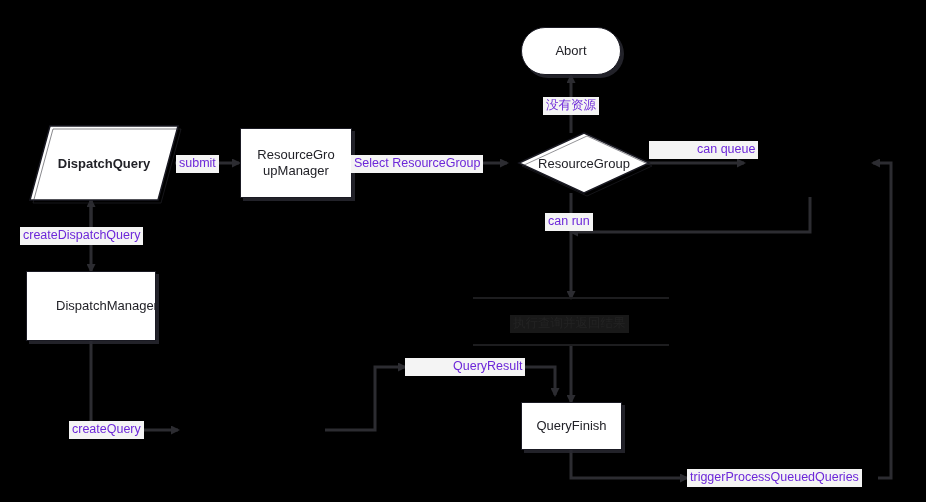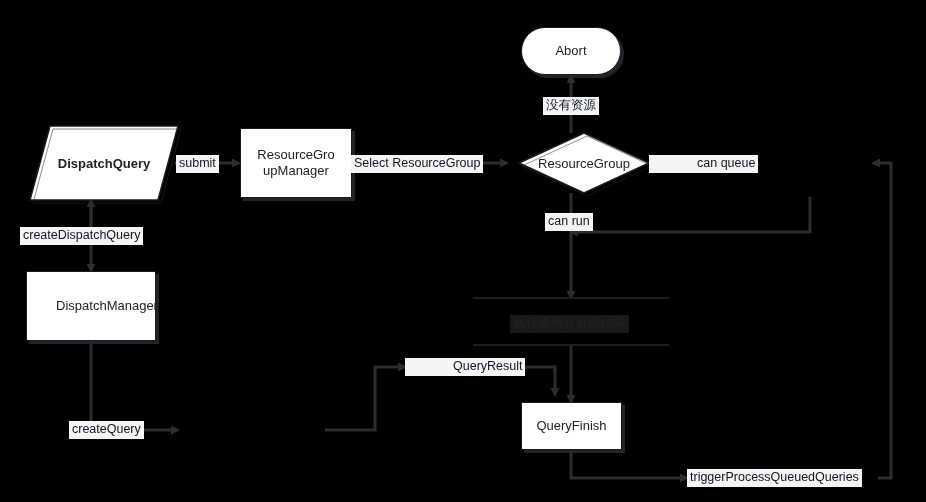--- a/index.html
+++ b/index.html
@@ -82,21 +82,21 @@
     left: 17px; right: 0; top: 15px; bottom: 0;
     display: flex;
     align-items: center;
     justify-content: center;
     color: #222228;
     font-size: 13px;
   }
   .edge-label {
     position: absolute;
     background: #f4f4f4;
-    color: #0f172a;
+    color: #6d28d9;
     font-size: 12.5px;
     padding: 1px 3px;
     white-space: nowrap;
     z-index: 5;
     line-height: 1.25;
   }
   .edge-label.dark {
     background: #191919;
     color: #232323;
   }
@@ -185,21 +185,21 @@
   </div>
 
   <div class="edge-label" style="left:176px; top:155px;">submit</div>
 
   <div class="edge-label" style="left:20px; top:227px;">createDispatchQuery</div>
 
   <div class="edge-label" style="left:351px; top:155px;">Select ResourceGroup</div>
 
   <div class="edge-label" style="left:543px; top:97px;">没有资源</div>
 
-  <div class="edge-label" style="left:649px; top:155px;padding-left:48px;">can queue</div>
+  <div class="edge-label" style="left:649px; top:141px;padding-left:48px;">can queue</div>
 
   <div class="edge-label" style="left:545px; top:213px;">can run</div>
 
   <div class="edge-label" style="left:69px; top:421px;">createQuery</div>
 
   <div class="edge-label" style="left:405px; top:358px;padding-left:48px;">QueryResult</div>
 
   <div class="edge-label" style="left:687px; top:469px;">triggerProcessQueuedQueries</div>
 
   <div class="edge-label dark" style="left:510px; top:315px;">执行查询并返回结果</div>

